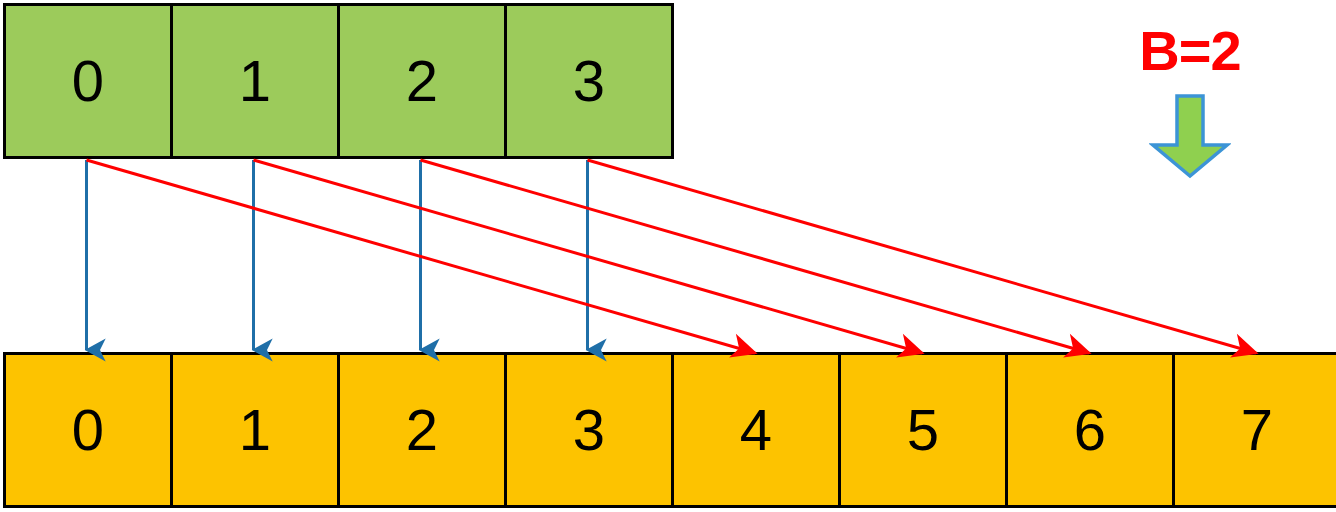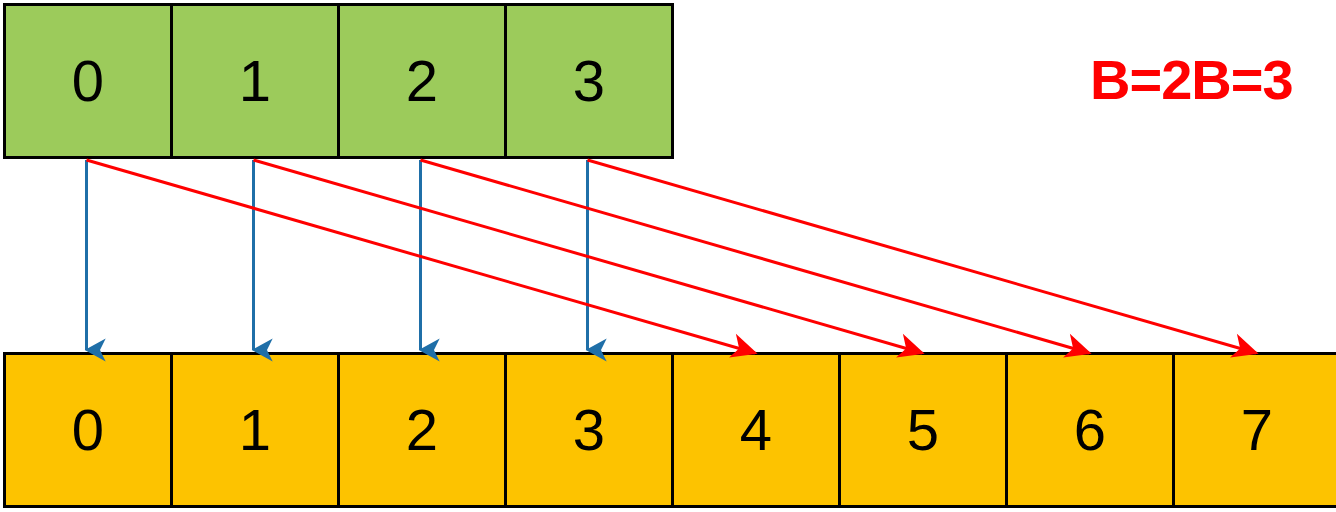--- a/index.html
+++ b/index.html
@@ -69,21 +69,21 @@
     pointer-events: none;
   }
 
   
   #legend {
     position: absolute;
     left: 1090px;
     top: 22px;
     width: 200px;
     display: flex;
-    flex-direction: row;
+    flex-direction: column;
     align-items: center;
   }
   .legend-label {
     font-size: 56px;
     line-height: 1.05;
     font-weight: bold;
     color: #FF0000;
     font-family: "Liberation Sans", sans-serif;
     letter-spacing: -1px;
     user-select: none;
@@ -141,16 +141,15 @@
     </g>
   </svg>
 
   <div id="legend">
     <div class="legend-label">B=2</div>
 
     <svg id="legend-arrow" width="82" height="86" viewBox="0 0 82 86">
       <path d="M 28 3 L 54 3 L 54 52 L 78 52 L 41 83 L 4 52 L 28 52 Z" fill="#8FD04F" stroke="#3C94D6" stroke-width="3.5" stroke-linejoin="miter"></path>
     </svg>
 
-    <div class="legend-label">B=3</div>
   </div>
 
 </div>
 
 </body></html>

